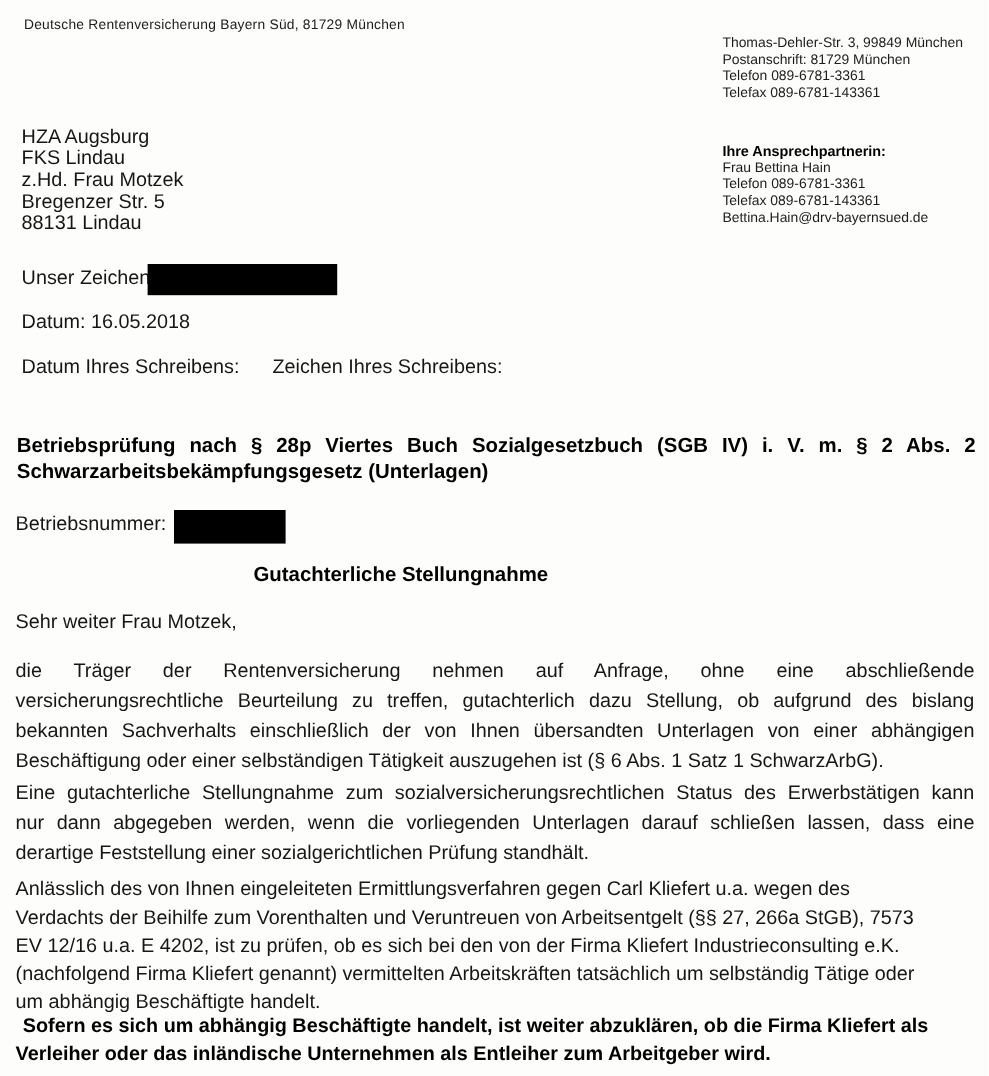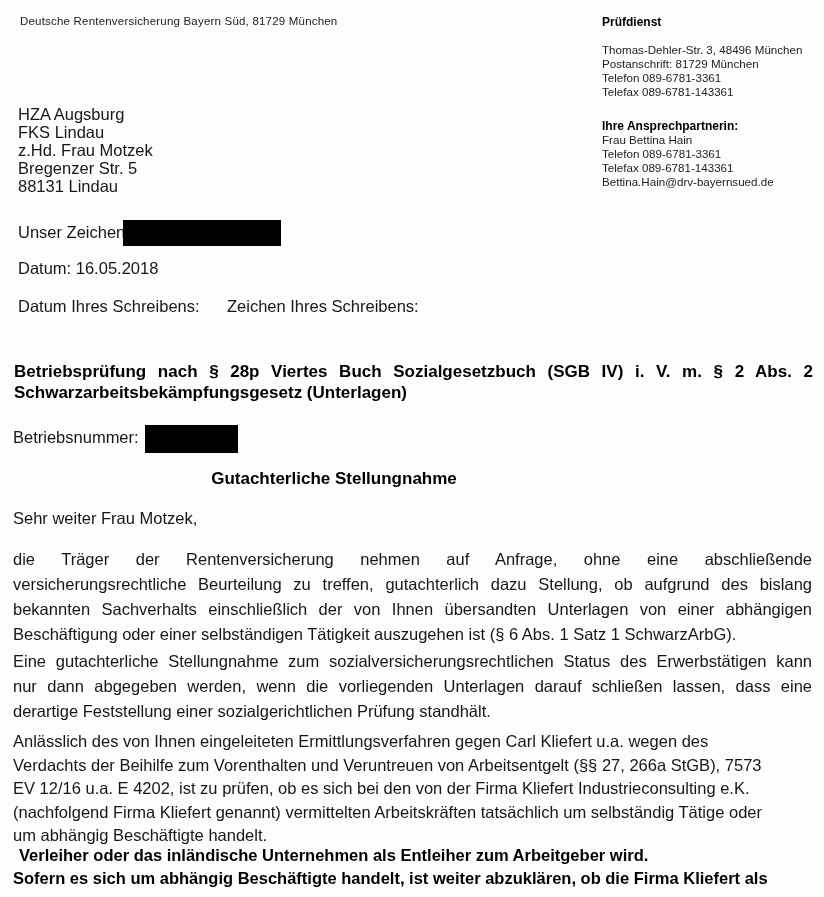--- a/index.html
+++ b/index.html
@@ -58,24 +58,23 @@
   .left .ln { white-space:nowrap; }
 </style>
 </head>
 <body>
 
 <div class="page">
 
   <div class="abs sender-line">Deutsche Rentenversicherung Bayern Süd, 81729 München</div>
 
   <div class="abs rt-block">
-    <div class="rt-title">Prüfdienst</div>
     <div class="rt-gap"></div>
     <div>
-        <div class="ln">Thomas-Dehler-Str. 3, 48496 München</div>
+        <div class="ln">Thomas-Dehler-Str. 3, 99849 München</div>
         <div class="ln">Postanschrift: 81729 München</div>
         <div class="ln">Telefon 089-6781-3361</div>
         <div class="ln">Telefax 089-6781-143361</div>
       </div>
   </div>
 
   <div class="abs contact-block">
     <div class="rt-title">Ihre Ansprechpartnerin:</div>
     <div>
         <div class="ln">Frau Bettina Hain</div>
@@ -134,17 +133,17 @@
 
   <div class="abs para para3 left">
       <div class="ln">Anlässlich des von Ihnen eingeleiteten Ermittlungsverfahren gegen Carl Kliefert u.a. wegen des</div>
       <div class="ln">Verdachts der Beihilfe zum Vorenthalten und Veruntreuen von Arbeitsentgelt (§§ 27, 266a StGB), 7573</div>
       <div class="ln">EV 12/16 u.a. E 4202, ist zu prüfen, ob es sich bei den von der Firma Kliefert Industrieconsulting e.K.</div>
       <div class="ln">(nachfolgend Firma Kliefert genannt) vermittelten Arbeitskräften tatsächlich um selbständig Tätige oder</div>
       <div class="ln">um abhängig Beschäftigte handelt.</div>
     </div>
 
   <div class="abs para para4 left">
+      <div class="ln">Sofern es sich um abhängig Beschäftigte handelt, ist weiter abzuklären, ob die Firma Kliefert als</div>
       <div class="ln">Verleiher oder das inländische Unternehmen als Entleiher zum Arbeitgeber wird.</div>
-      <div class="ln">Sofern es sich um abhängig Beschäftigte handelt, ist weiter abzuklären, ob die Firma Kliefert als</div>
     </div>
 
 </div>
 
 </body></html>

